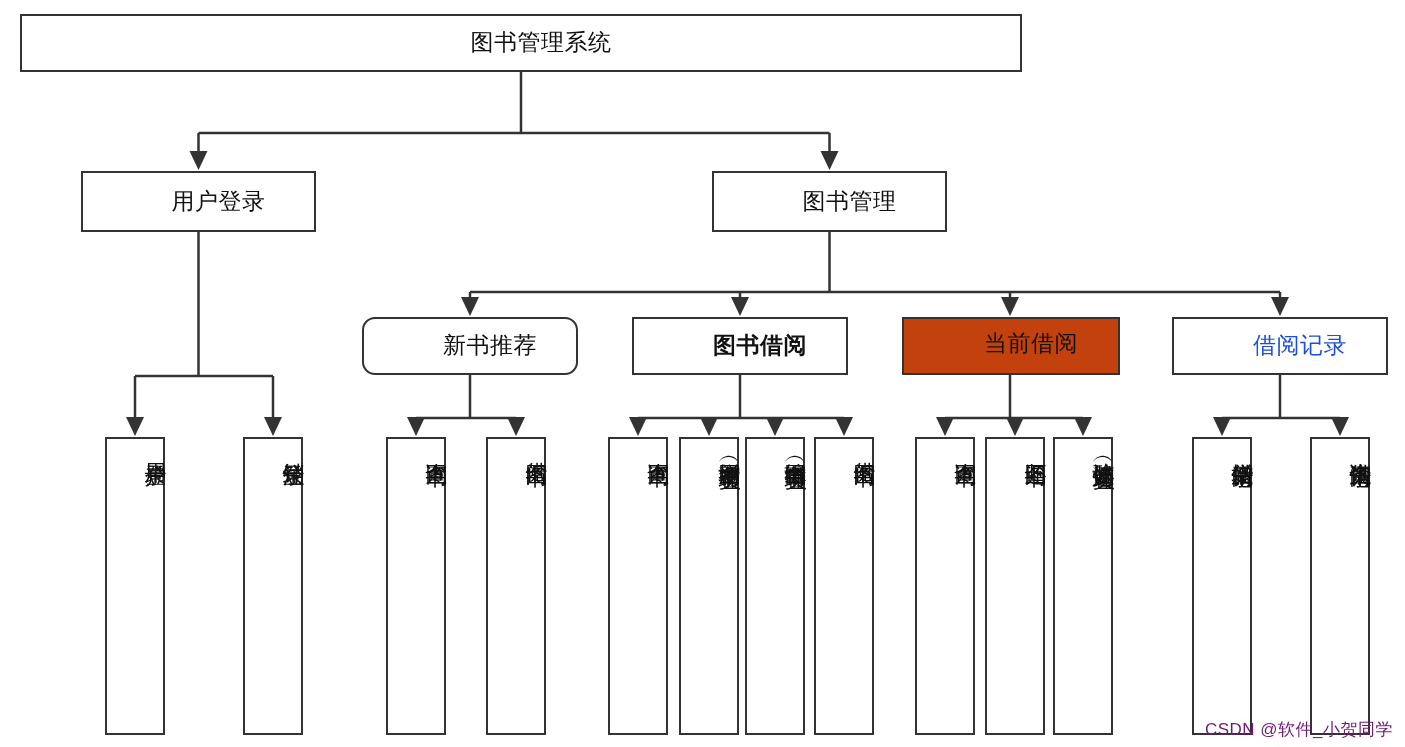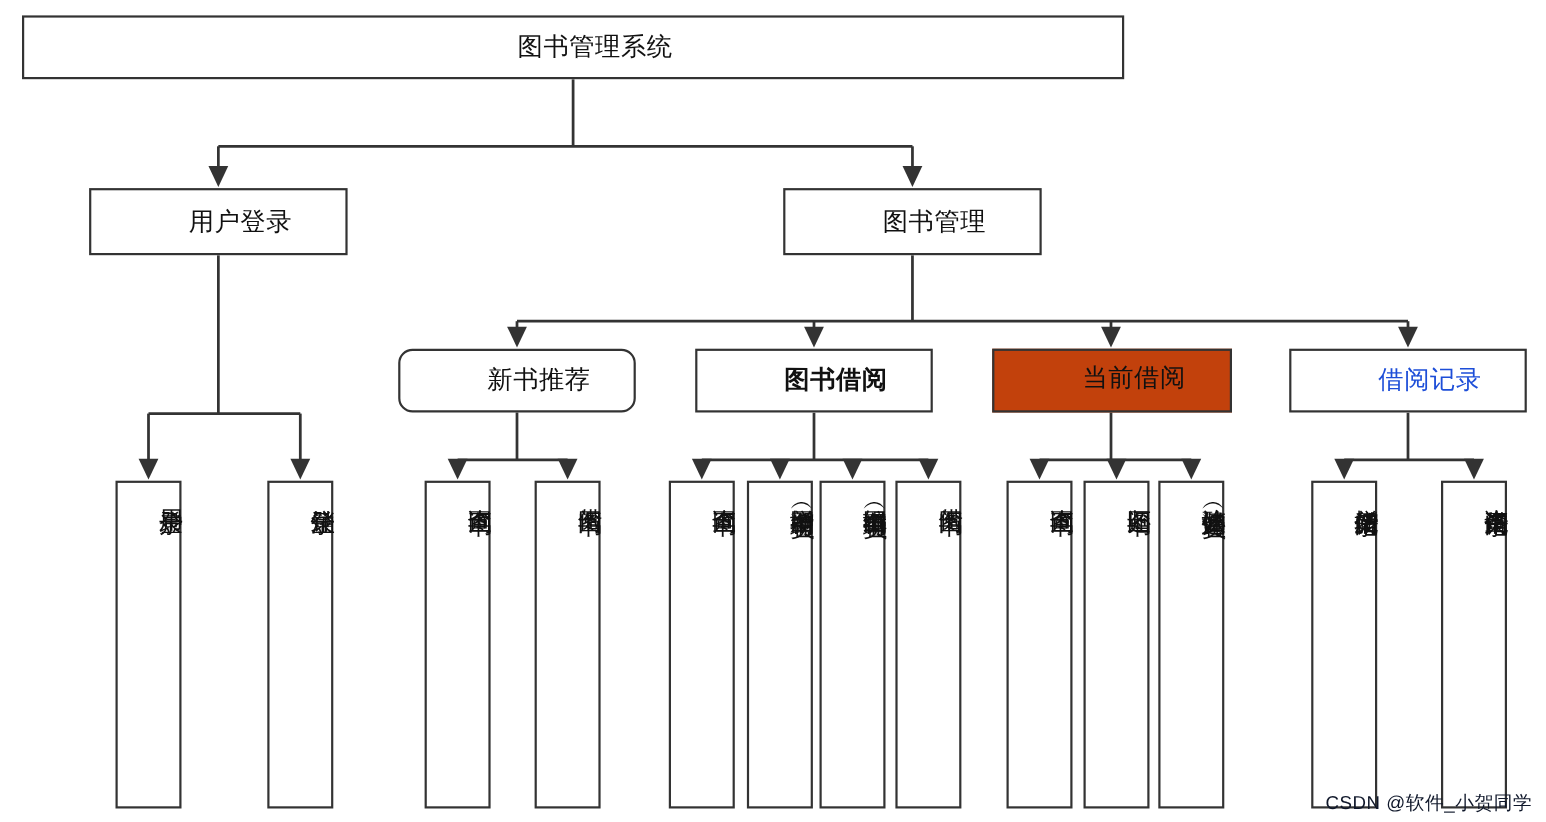--- a/index.html
+++ b/index.html
@@ -59,21 +59,21 @@
     font-size: 22px;
     line-height: 1.04;
     letter-spacing: 1px;
     white-space: nowrap;
   }
   #watermark {
     position: absolute;
     right: 12px;
     bottom: 6px;
     font-size: 17px;
-    color: #0f172a;
+    color: #701a75;
     letter-spacing: 0.5px;
     z-index: 3;
     user-select: none;
   }
 </style>
 </head>
 <body>
 
 <div id="canvas">
   <svg id="edges" viewBox="0 0 1405 747" xmlns="http://www.w3.org/2000/svg">

